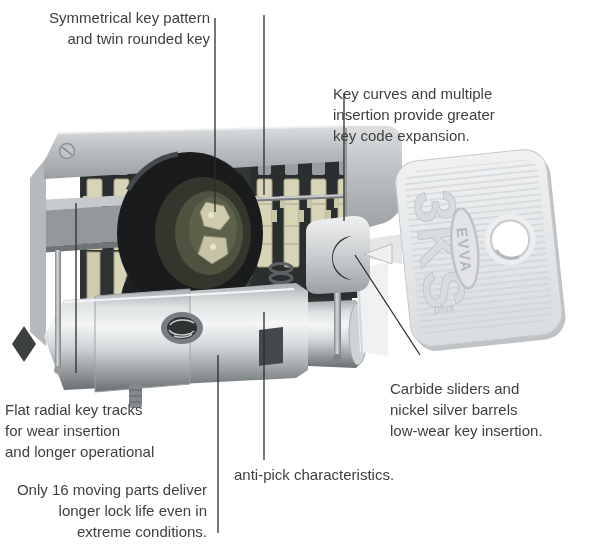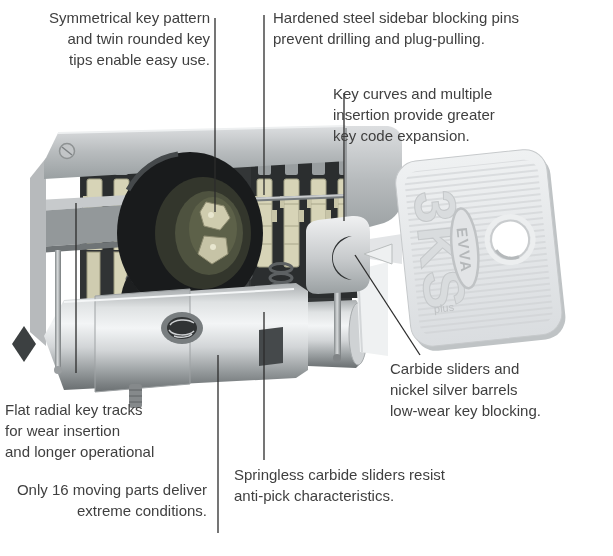--- a/index.html
+++ b/index.html
@@ -194,49 +194,44 @@
       <line x1="76" y1="203" x2="76" y2="373"></line>
       <line x1="218" y1="355" x2="218" y2="533"></line>
       <line x1="264" y1="312" x2="264" y2="460"></line>
       <line x1="355" y1="255" x2="420" y2="355"></line>
     </g>
   </svg>
 
   <div class="note r" style="right:403px;top:7px">
     <div>Symmetrical key pattern</div>
     <div>and twin rounded key</div>
-    <div>tips enable easy use.</div>
-  </div>
-
-  <div class="note" style="left:273px;top:7px">
-    <div>Hardened steel sidebar blocking pins</div>
-    <div>prevent drilling and plug-pulling.</div>
-  </div>
+  </div>
+
 
   <div class="note" style="left:333px;top:83px">
     <div>Key curves and multiple</div>
     <div>insertion provide greater</div>
     <div>key code expansion.</div>
   </div>
 
   <div class="note" style="left:5px;top:399px">
     <div>Flat radial key tracks</div>
     <div>for wear insertion</div>
     <div>and longer operational</div>
   </div>
 
   <div class="note r" style="right:406px;top:479px">
     <div>Only 16 moving parts deliver</div>
+    <div>longer lock life even in</div>
     <div>extreme conditions.</div>
   </div>
 
   <div class="note" style="left:234px;top:464px">
-    <div>Springless carbide sliders resist</div>
     <div>anti-pick characteristics.</div>
   </div>
 
-  <div class="note" style="left:390px;top:358px">
+  <div class="note" style="left:390px;top:378px">
     <div>Carbide sliders and</div>
     <div>nickel silver barrels</div>
-    <div>low-wear key blocking.</div>
+    <div>low-wear key insertion.</div>
   </div>
 
 </div>
 
 </body></html>

